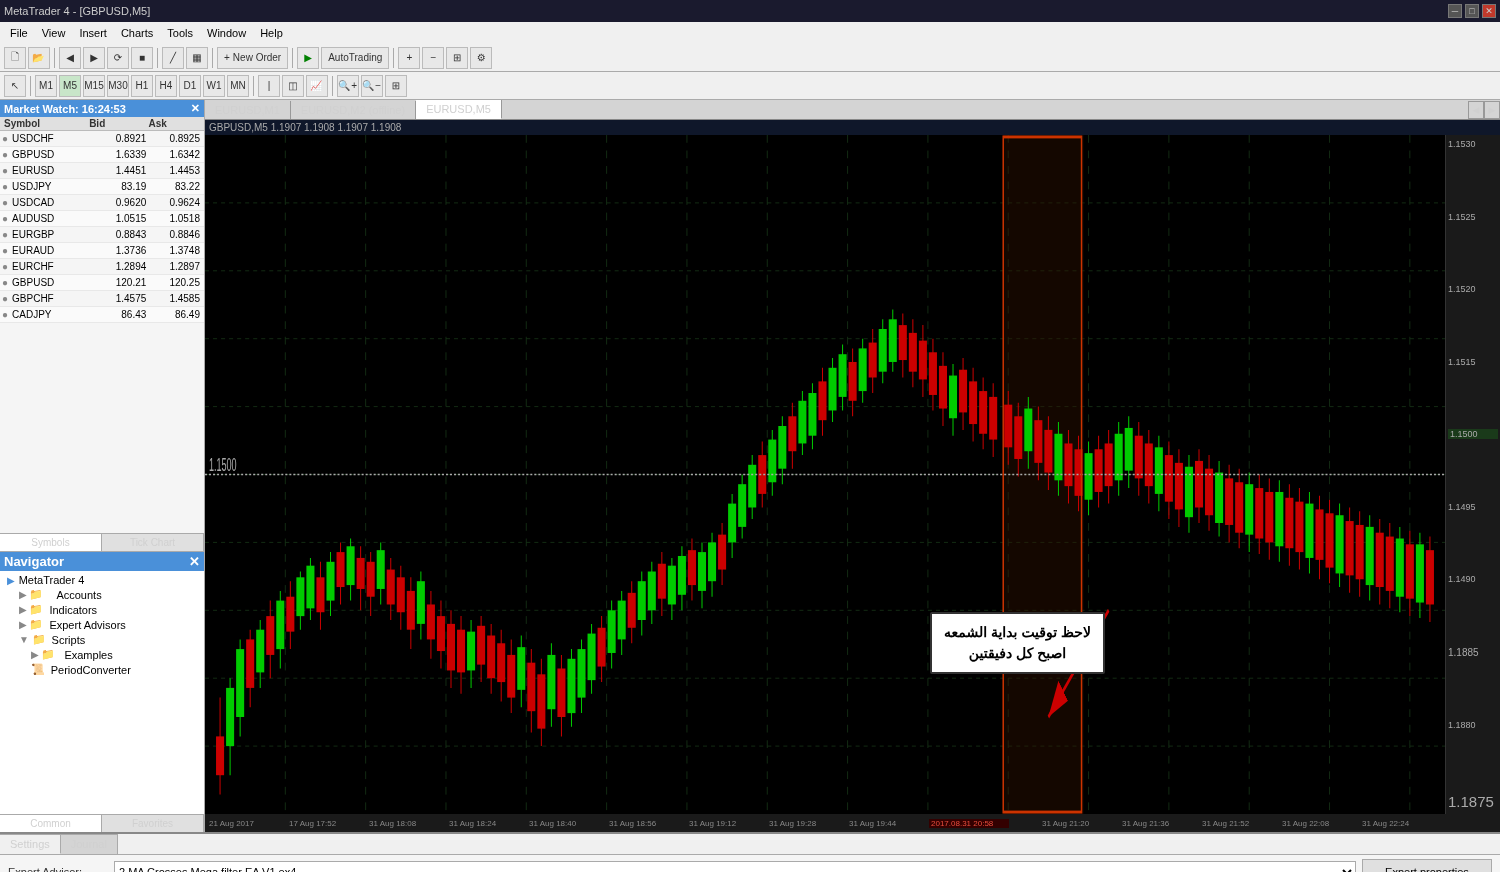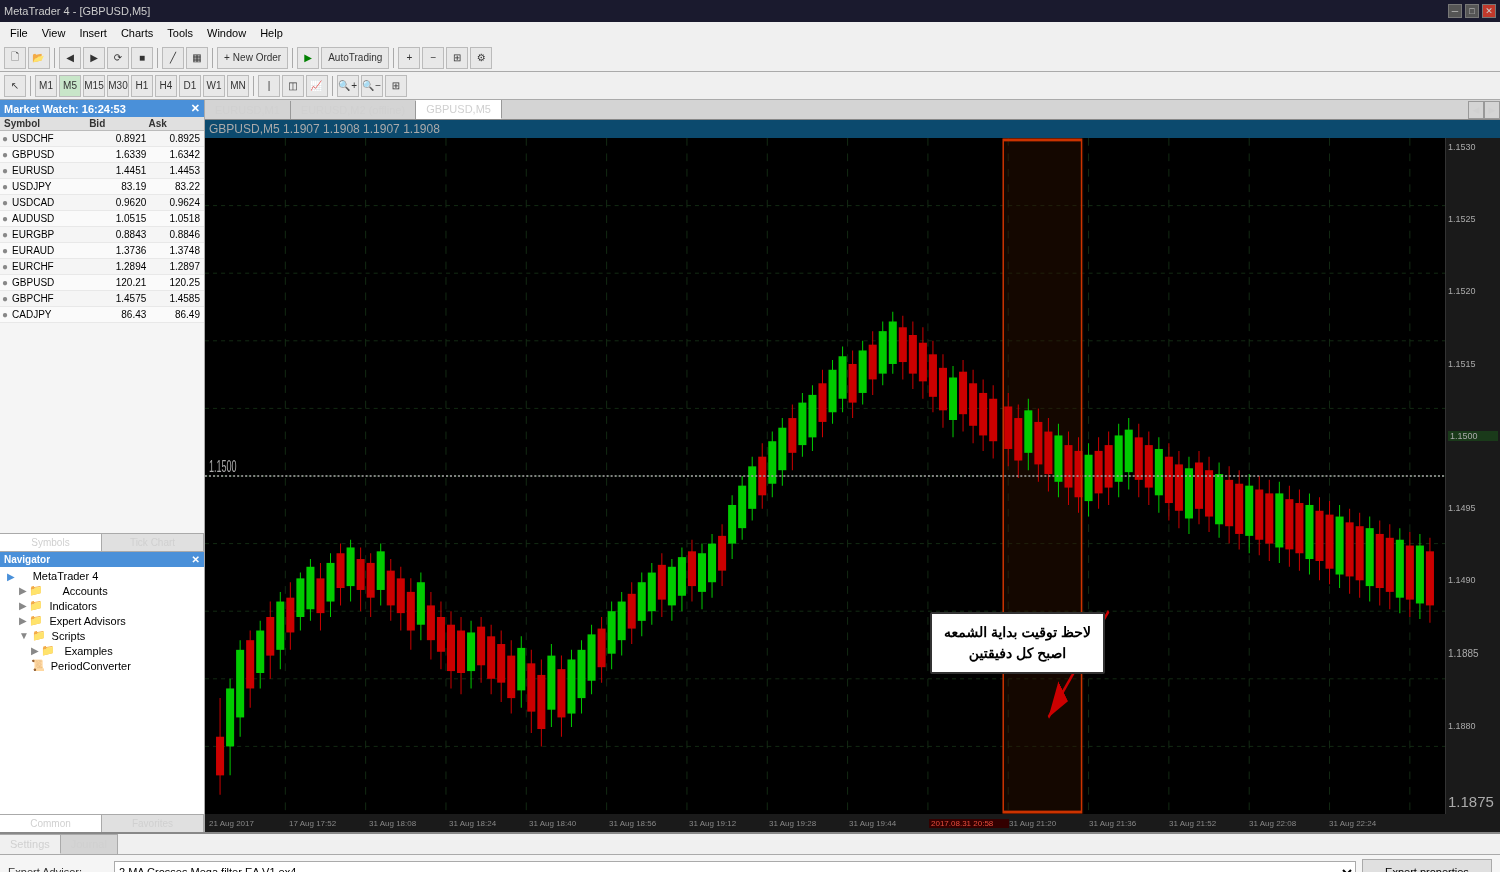--- a/index.html
+++ b/index.html
@@ -37,21 +37,21 @@
     .mw-row .dot { color: #888; padding: 0 2px; }
     .mw-row .sym { flex: 1.5; padding-left: 2px; color: #000; }
     .mw-row .bid { flex: 1; text-align: right; color: #000; }
     .mw-row .ask { flex: 1; text-align: right; padding-right: 4px; color: #000; }
     #mw-tabs { display: flex; border-top: 1px solid #aaa; }
     #mw-tabs span { flex: 1; text-align: center; padding: 3px 0; font-size: 10px; cursor: pointer; background: #e0e0e0; border-right: 1px solid #aaa; }
     #mw-tabs span.active { background: #fff; }
 
     
     #navigator { height: 280px; overflow: hidden; display: flex; flex-direction: column; }
-    #nav-header { background: #4a90d9; color: white; padding: 2px 4px; font-size: 10px; font-weight: bold; display: flex; justify-content: space-between; }
+    #nav-header { background: #4a90d9; color: white; padding: 2px 4px; font-size: 13px; font-weight: bold; display: flex; justify-content: space-between; }
     #nav-tree { flex: 1; overflow-y: auto; background: #fff; padding: 2px 0; }
     .tree-item { padding: 1px 4px; cursor: pointer; display: flex; align-items: center; gap: 3px; font-size: 11px; color: #000; }
     #nav-tabs { display: flex; border-top: 1px solid #aaa; }
     #nav-tabs span { flex: 1; text-align: center; padding: 3px 0; font-size: 10px; cursor: pointer; background: #e0e0e0; border-right: 1px solid #aaa; }
     #nav-tabs span.active { background: #fff; }
 
     
     #chart-area { flex: 1; display: flex; flex-direction: column; background: #000; overflow: hidden; }
     #chart-tabs { display: flex; align-items: center; background: #d4d4d4; border-bottom: 1px solid #888; }
     .chart-tab { padding: 3px 10px; font-size: 11px; cursor: pointer; border-right: 1px solid #999; background: #d4d4d4; }
@@ -61,21 +61,21 @@
     
     #chart-svg { width: 100%; height: 100%; }
 
     
     .annotation-box { position: absolute; background: white; border: 2px solid #333; padding: 8px 12px; font-size: 14px; text-align: center; color: #000; border-radius: 2px; right: 340px; bottom: 140px; line-height: 1.5; direction: rtl; font-weight: bold; }
 
     
     #price-scale { width: 55px; background: #1a1a1a; border-left: 1px solid #333; display: flex; flex-direction: column; justify-content: space-between; padding: 4px 2px; font-size: 9px; color: #aaa; }
 
     
-    #chart-header { background: #0c4a6e; color: #aaa; font-size: 12px; padding: 2px 4px; display: flex; align-items: center; justify-content: space-between; }
+    #chart-header { background: #0f172a; color: #aaa; font-size: 10px; padding: 2px 4px; display: flex; align-items: center; justify-content: space-between; }
 
     
     #time-scale { background: #1a1a1a; height: 18px; display: flex; align-items: center; padding: 0 4px; font-size: 9px; color: #aaa; overflow: hidden; }
 
     
     #bottom-panel { height: 240px; background: #f0f0f0; border-top: 2px solid #888; display: flex; flex-direction: column; }
     .action-btn { height: 26px; background: #e0e0e0; border: 1px solid #aaa; cursor: pointer; font-size: 11px; text-align: center; display: flex; align-items: center; justify-content: center; }
     .ea-select { flex: 1; height: 22px; font-size: 11px; border: 1px solid #aaa; background: #fff; }
 
     
@@ -264,27 +264,27 @@
     <div id="navigator">
       <div id="nav-header">
         <span>Navigator</span>
         <span style="cursor:pointer;">✕</span>
       </div>
       <div id="nav-tree">
 
       <div class="tree-item">
             <span style="display:inline-block; width:0px; flex-shrink:0;"></span>
             <span style="color:#4a90d9; font-size:10px;">▶</span>
-            <span style="margin-left:15px;">MetaTrader 4</span>
+            <span style="margin-left:1px;">MetaTrader 4</span>
           </div>
           <div class="tree-item">
             <span style="display:inline-block; width:12px; flex-shrink:0;"></span>
             <span style="font-size:10px; color:#888;">▶</span>
             <span style="color:#ffd700; font-size:11px;">📁</span>
-            <span style="margin-left:16px;text-align:center;">Accounts</span>
+            <span style="margin-left:10px;text-align:center;">Accounts</span>
           </div>
           <div class="tree-item">
             <span style="display:inline-block; width:12px; flex-shrink:0;"></span>
             <span style="font-size:10px; color:#888;">▶</span>
             <span style="color:#ffd700; font-size:11px;">📁</span>
             <span style="margin-left:3px;">Indicators</span>
           </div>
           <div class="tree-item">
             <span style="display:inline-block; width:12px; flex-shrink:0;"></span>
             <span style="font-size:10px; color:#888;">▶</span>
@@ -315,21 +315,21 @@
       </div>
     </div>
 
   </div>
 
   <div id="chart-area">
 
     <div id="chart-tabs">
       <div class="chart-tab">EURUSD,M1</div>
       <div class="chart-tab">EURUSD,M2 (offline)</div>
-      <div class="chart-tab active">GBPUSD,M5</div>
+      <div class="chart-tab active">EURUSD,M5</div>
       <div style="flex:1;"></div>
       <div style="width:16px; height:18px; background:#d4d4d4; display:flex; align-items:center; justify-content:center; cursor:pointer; font-size:9px; border:1px solid #999;">◀</div>
       <div style="width:16px; height:18px; background:#d4d4d4; display:flex; align-items:center; justify-content:center; cursor:pointer; font-size:9px; border:1px solid #999;">▶</div>
     </div>
 
     <div id="chart-inner">
       <div id="chart-header">
         <span>GBPUSD,M5  1.1907 1.1908 1.1907  1.1908</span>
       </div>
 
@@ -775,21 +775,21 @@
         <span style="width:80px;">21 Aug 2017</span>
         <span style="width:80px;">17 Aug 17:52</span>
         <span style="width:80px;">31 Aug 18:08</span>
         <span style="width:80px;">31 Aug 18:24</span>
         <span style="width:80px;">31 Aug 18:40</span>
         <span style="width:80px;">31 Aug 18:56</span>
         <span style="width:80px;">31 Aug 19:12</span>
         <span style="width:80px;">31 Aug 19:28</span>
         <span style="width:80px;">31 Aug 19:44</span>
         <span style="width:80px; color:#e74c3c; background:#330000; padding:0 2px;">2017.08.31 20:58</span>
-        <span style="width:80px;">31 Aug 21:20</span>
+        <span style="width:80px;margin-left:33px;">31 Aug 21:20</span>
         <span style="width:80px;">31 Aug 21:36</span>
         <span style="width:80px;">31 Aug 21:52</span>
         <span style="width:80px;">31 Aug 22:08</span>
         <span style="width:80px;">31 Aug 22:24</span>
       </div>
     </div>
   </div>
 
 </div>
 

